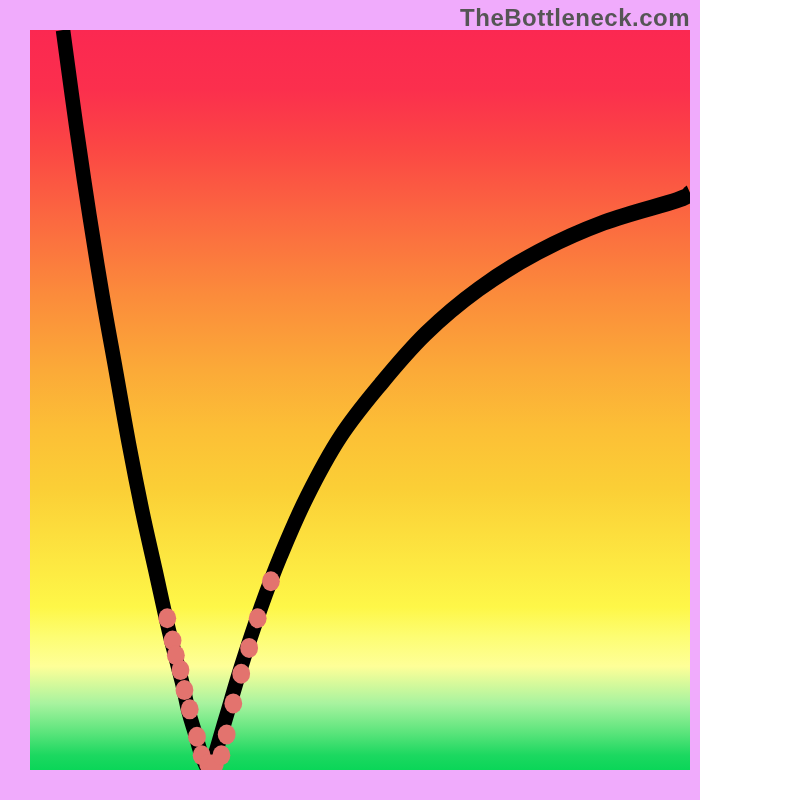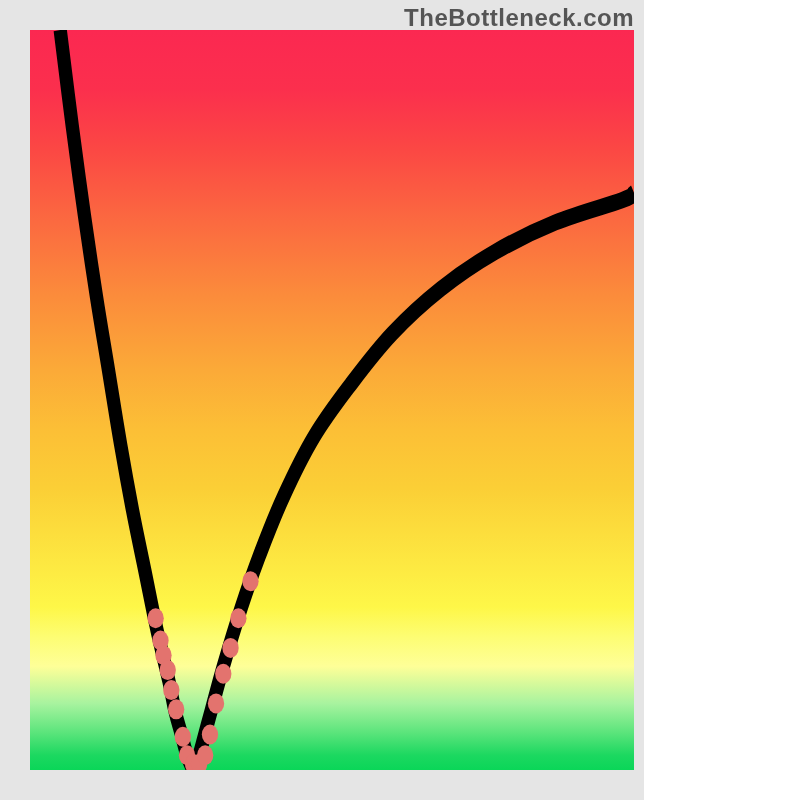--- a/index.html
+++ b/index.html
@@ -4,23 +4,23 @@
 <style>
   html, body {
     margin: 0;
     padding: 0;
     width: 800px;
     height: 800px;
     overflow: hidden;
     font-family: Arial, Helvetica, sans-serif;
   }
   .frame {
-    width: 644px;
+    width: 700px;
     height: 800px;
-    background: #e5e5e5;
+    background: #f0abfc;
     position: relative;
     box-sizing: border-box;
   }
   .watermark {
     position: absolute;
     top: 4px;
     right: 10px;
     color: #555;
     font-size: 24px;
     font-weight: 600;

